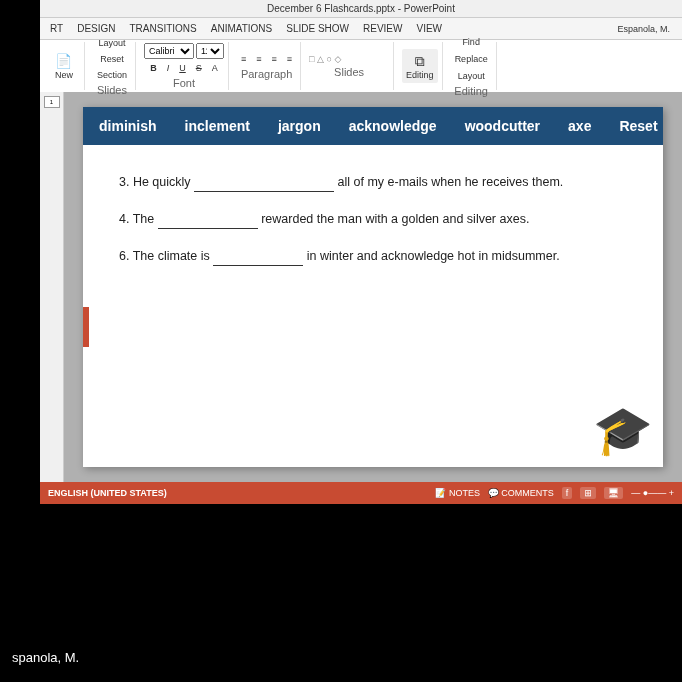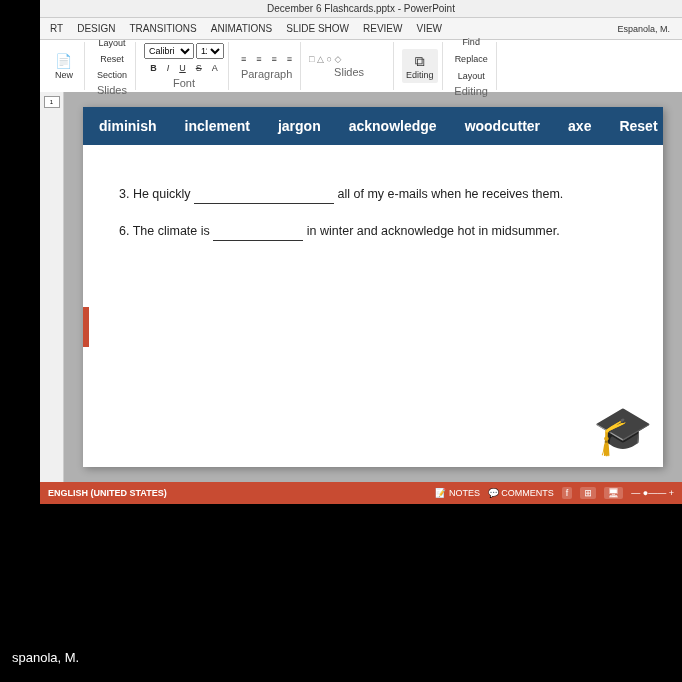--- a/index.html
+++ b/index.html
@@ -274,21 +274,21 @@
 
     .page-wrapper {
       position: relative;
       width: 682px;
       height: 682px;
       padding-left: 40px;
     }
 
     .slide-inner-content {
       position: absolute;
-      top: 60px;
+      top: 48px;
       left: 0;
       right: 0;
       padding: 16px 36px;
     }
 
     .ex-line {
       margin-bottom: 16px;
       font-size: 12.5px;
       color: #222;
       line-height: 1.6;
@@ -415,20 +415,25 @@
         <div class="red-accent"></div>
 
         <div class="slide-inner-content">
 
           <div class="ex-line">
             <span>3. He quickly </span>
             <span class="underline-blank" style="width:140px;">&nbsp;</span>
             <span>all of my e-mails when he receives them.</span>
           </div>
 
+          <div class="ex-line">
+            <span>4. The </span>
+            <span class="underline-blank" style="width:100px;">&nbsp;</span>
+            <span> rewarded the man with a golden and silver axes.</span>
+          </div>
 
 
           <div class="ex-line">
             <span>6. The climate is</span>
             <span class="underline-blank" style="width:90px;">&nbsp;</span>
             <span> in winter and acknowledge hot in midsummer.</span>
           </div>
 
         </div>
 

